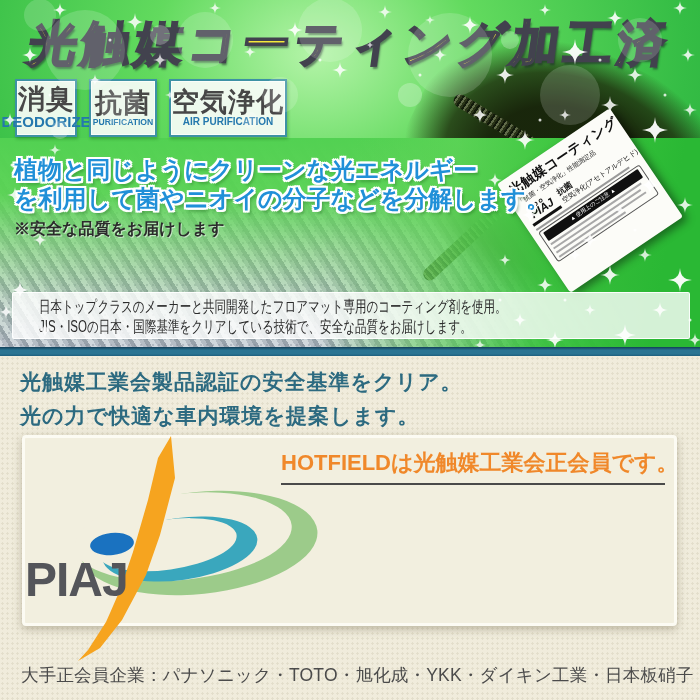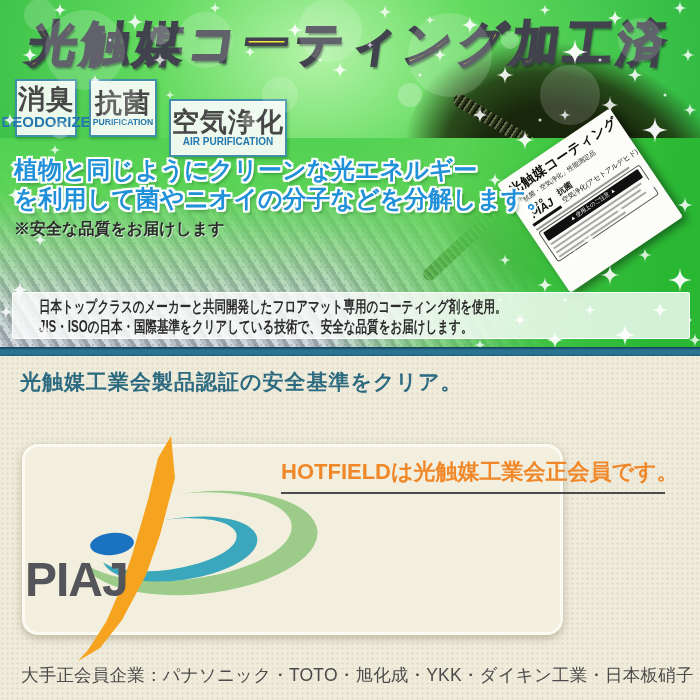--- a/index.html
+++ b/index.html
@@ -52,48 +52,48 @@
 
   
   .badges{position:absolute;left:15px;top:79px;display:flex;gap:12px;text-align:right;}
   .badge{height:58px;border:2px solid #3d92a4;background:rgba(248,252,248,.93);
         display:flex;flex-direction:column;align-items:center;justify-content:center;
         box-shadow:inset 0 0 0 1px rgba(255,255,255,.7), 1px 2px 3px rgba(0,70,0,.3);}
   .badge .jp{font-size:27px;font-weight:700;color:#474747;line-height:1.05;letter-spacing:1px;}
   .badge .en{font-weight:700;color:#2478ad;line-height:1.2;white-space:nowrap;}
   .badge:nth-child(1){width:62px;}  .badge:nth-child(1) .en{font-size:15px;}
   .badge:nth-child(2){width:68px;}  .badge:nth-child(2) .en{font-size:8.6px;}
-  .badge:nth-child(3){width:118px;margin-top:20px;} .badge:nth-child(3) .en{font-size:10px;}
+  .badge:nth-child(3){width:118px;} .badge:nth-child(3) .en{font-size:10px;}
 
   
   .lead{position:absolute;left:14px;top:155px;font-size:24px;font-weight:700;color:#2090d8;
         line-height:29px;white-space:nowrap;
         text-shadow:-2px -2px 0 #fff,2px -2px 0 #fff,-2px 2px 0 #fff,2px 2px 0 #fff,
                     0 -2px 0 #fff,0 2px 0 #fff,-2px 0 0 #fff,2px 0 0 #fff,3px 4px 3px rgba(10,70,10,.35);}
   .note{position:absolute;left:14px;top:219px;font-size:16px;font-weight:700;color:#2b2b2b;
         text-shadow:1px 1px 0 rgba(255,255,255,.55);white-space:nowrap;}
 
   
   .info-box{position:absolute;left:12px;top:292px;width:678px;height:47px;
         background:rgba(255,255,255,.8);border:1px solid rgba(255,255,255,.9);border-radius:2px;
-        padding:4px 0 0 26px;line-height:19.5px;white-space:nowrap;color:#2b2b2b;font-size:16px;font-weight:bold;}
+        padding:4px 0 0 26px;line-height:19.5px;white-space:nowrap;color:#2b2b2b;font-size:16px;}
   .cond{display:inline-block;transform:scaleX(.72);transform-origin:0 50%;white-space:nowrap;}
 
   
   .sparkles{position:absolute;left:0;top:0;pointer-events:none;}
 
   
   .teal-bar{position:absolute;left:0;top:347px;width:700px;height:9px;
         background:linear-gradient(#123f58 0%,#2a7492 35%,#2a7492 75%,#1d5f7e 100%);}
   .lower{position:absolute;left:0;top:356px;width:700px;height:344px;background:#f0ecdc;
         background-image:radial-gradient(rgba(196,190,164,.3) 1px,transparent 1.4px);background-size:5px 5px;}
   .claim{position:absolute;left:20px;top:10px;font-family:"Liberation Serif",serif;font-weight:700;
         font-size:21px;letter-spacing:1px;color:#2c6a80;line-height:33.5px;white-space:nowrap;}
 
-  .member-box{position:absolute;left:22px;top:88px;width:541px;height:191px;border-radius:16px;
+  .member-box{position:absolute;left:22px;top:79px;width:655px;height:191px;border-radius:4px;
         background:#f2efdf;border:3px solid #fcfbf3;box-shadow:0 3px 8px rgba(135,125,100,.5);}
   .mb-heading{position:absolute;left:256px;top:10px;font-size:22px;font-weight:700;color:#f0882a;white-space:nowrap;}
   .mb-underline{position:absolute;left:256px;top:45px;width:384px;height:1.5px;background:#4a4a4a;}
   .mb-body{position:absolute;left:315px;top:52px;width:332px;margin:0;font-size:17px;line-height:23.2px;
         color:#7c7c78;text-align:justify;}
 
   .logo-svg{position:absolute;left:0;top:0;pointer-events:none;}
   .footer{position:absolute;left:21px;top:663px;font-size:17.5px;color:#4b4b4b;white-space:nowrap;letter-spacing:.2px;}
 </style>
 </head>
@@ -261,20 +261,21 @@
           <circle cx="500" cy="300" r="1.5" opacity=".8"></circle>
       </g>
     </svg>
   </div>
 
   <div class="teal-bar"></div>
 
   <div class="lower">
     <div class="claim">
       <div>光触媒工業会製品認証の安全基準をクリア。</div>
+      <div>光の力で快適な車内環境を提案します。</div>
     </div>
 
     <div class="member-box">
       <div class="mb-heading">HOTFIELDは光触媒工業会正会員です。</div>
       <div class="mb-underline"></div>
     </div>
   </div>
 
   <svg class="logo-svg" width="700" height="700" viewBox="0 0 700 700">
     <g>

